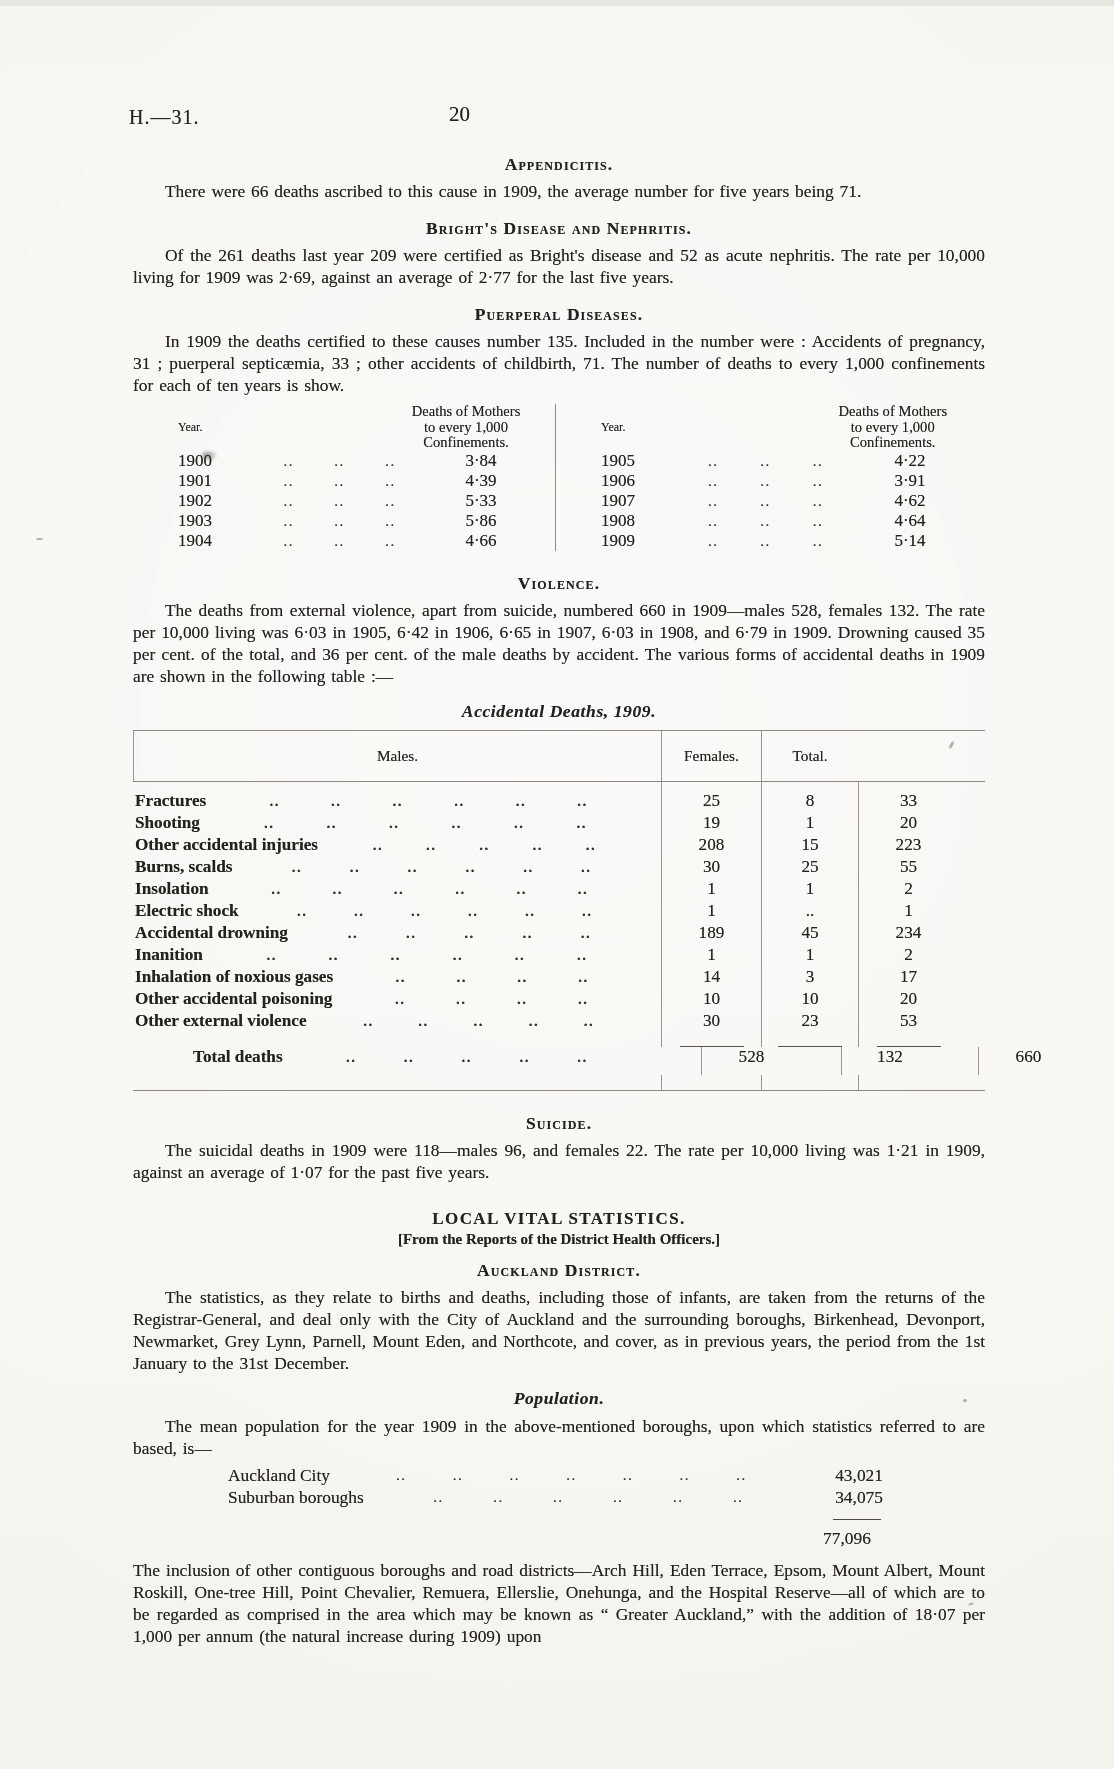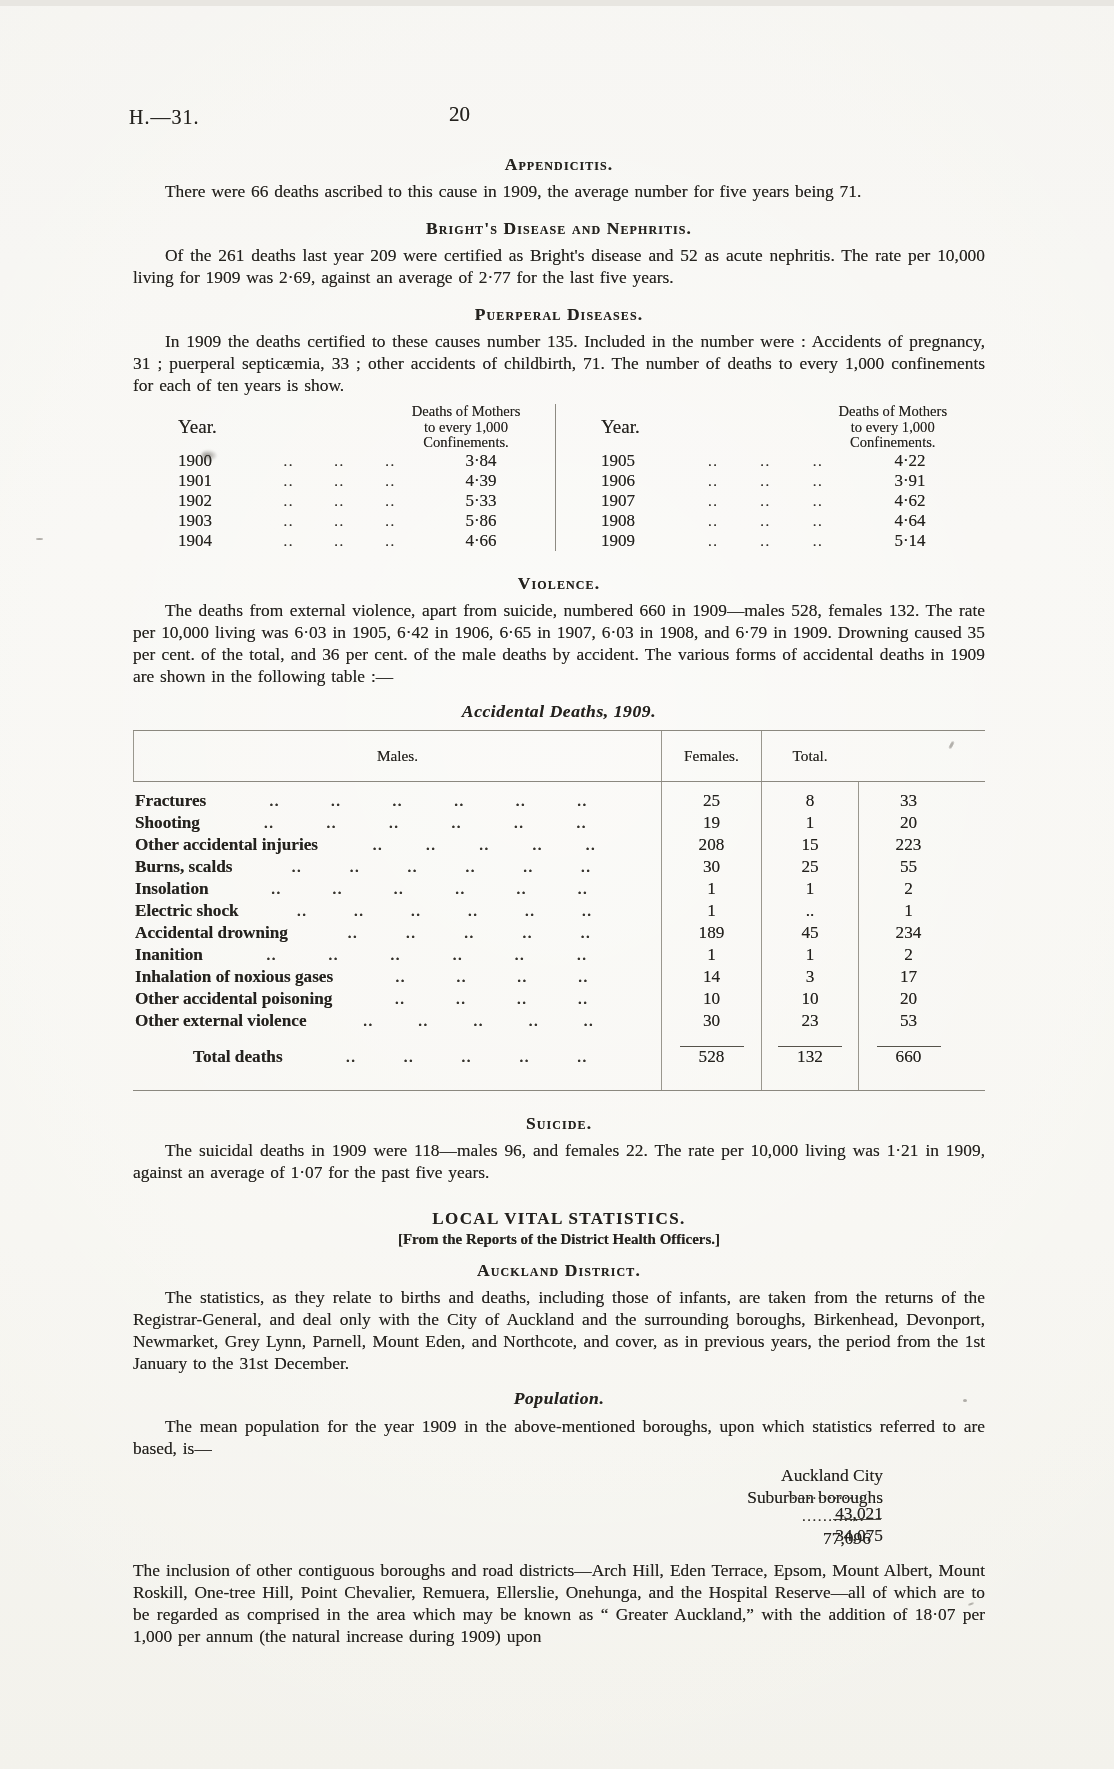--- a/index.html
+++ b/index.html
@@ -41,21 +41,21 @@
   .para{
     margin:0;font-size:17.4px;line-height:22px;text-align:justify;
     text-indent:32px;word-spacing:1.5px;
   }
   .para.noindent{text-indent:0;}
   
   .conf{display:flex;margin-top:8px;}
   .conf-half{width:422px;}
   .conf-half.right{width:428px;border-left:1px solid #8d8a82;}
   .conf-head{display:flex;align-items:center;padding-left:45px;position:relative;}
-  .conf-yearh{width:65px;font-size:19px;}
+  .conf-yearh{width:65px;font-size:12px;}
   .conf-rateh{
     width:196px;margin-left:140px;text-align:center;
     font-size:14.6px;line-height:15.5px;white-space:pre-line;
   }
   .conf-row{display:flex;align-items:baseline;height:20px;width:100%;padding-left:45px;box-sizing:border-box;}
   .conf-year{width:65px;font-size:17px;}
   .lead{flex:1;display:flex;justify-content:space-evenly;align-items:baseline;}
   .lead i{font-style:normal;font-size:15px;letter-spacing:1.5px;color:#35322c;}
   .conf-val{width:90px;margin-right:29px;text-align:center;font-size:17px;}
   .smudge{
@@ -78,26 +78,26 @@
   .adata{height:22px;}
   .adata.first .acell{padding-top:9px;}
   .adata.first{height:31px;}
   .cause-cell{display:flex;align-items:baseline;padding-left:2px;font-size:17.2px;font-weight:bold;}
   .cause{white-space:nowrap;}
   .cause-cell .lead{padding:0 22px 0 12px;}
   .num{text-align:center;font-size:17.2px;}
   .sumrow{height:14px;}
   .sumrow .acell{display:flex;align-items:flex-end;justify-content:center;}
   .sumline{width:64px;border-top:1.2px solid #55524a;}
-  .totrow{height:28px;}
+  .totrow{height:28px;gap:40px;}
   .totrow .cause-cell{padding-left:60px;}
   .totrow .lead{padding:0 26px 0 16px;}
   .accpad{height:15px;}
   
-  .pop-row{display:flex;align-items:flex-end;margin-left:95px;width:655px;height:22px;flex-direction:column;}
+  .pop-row{display:flex;align-items:center;margin-left:95px;width:655px;height:22px;}
   .pop-label{white-space:nowrap;font-size:17.4px;}
   .pop-row .lead{padding:0 18px 0 20px;}
   .pop-val{width:72px;text-align:right;font-size:17.4px;}
   .pop-rule{width:48px;border-top:1.3px solid #4e4b44;margin:10px 0 0 700px;}
   .pop-total{width:72px;margin-left:678px;text-align:center;font-size:17.4px;margin-top:8px;}
   
   .speck{position:absolute;border-radius:50%;background:rgba(70,66,58,.4);filter:blur(.4px);}
   .mt6{margin-top:6px;} .mt10{margin-top:10px;} .mt12{margin-top:12px;}
 </style>
 </head>

